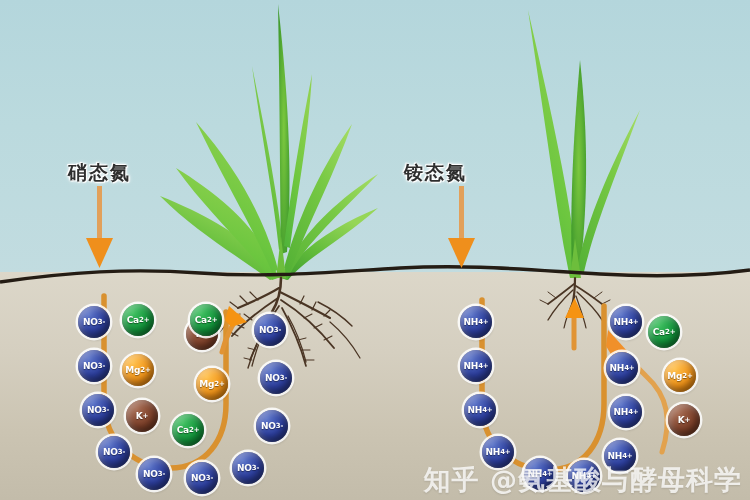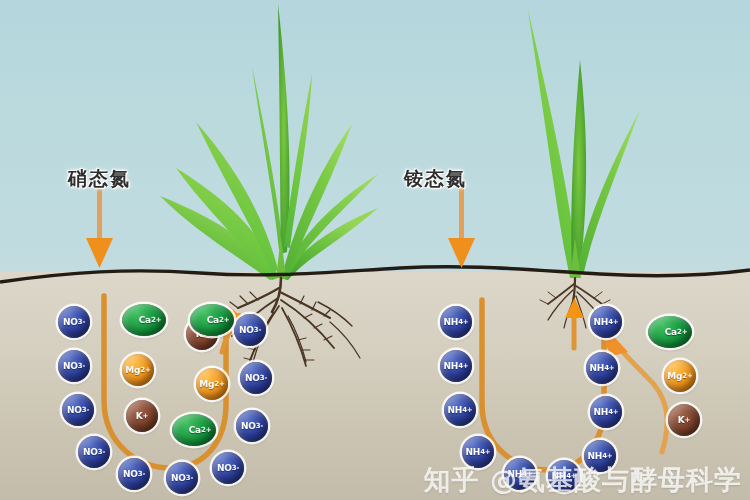--- a/index.html
+++ b/index.html
@@ -27,21 +27,20 @@
   .label{
     position:absolute;
     font-size:19px;
     font-weight:700;
     color:#2e2e2e;
     letter-spacing:2px;
     white-space:nowrap;
     text-shadow:
       0 0 3px #ffffff, 0 0 3px #ffffff, 0 0 5px #ffffff,
       1px 1px 0 #ffffff, -1px -1px 0 #ffffff;
-    margin-top: 6px;
   }
   #label-nitrate{left:68px;top:160px;}
   #label-ammonium{left:404px;top:160px;}
 
   
   .ion{
     position:absolute;
     width:32px;height:32px;
     border-radius:50%;
     display:flex;align-items:center;justify-content:center;
@@ -51,22 +50,22 @@
     text-shadow:0 1px 1px rgba(0,0,0,.45);
     box-shadow:
        0 0 0 2.5px rgba(255,255,255,.85),
        inset -3px -4px 7px rgba(0,0,0,.40),
        inset 3px 3px 6px rgba(255,255,255,.35),
        1px 2px 3px rgba(0,0,0,.22);
   }
   .ion sup{font-size:7px;vertical-align:super;line-height:0;}
   .ion sub{font-size:7px;vertical-align:sub;line-height:0;}
 
-  .ion.blue  {background:radial-gradient(circle at 34% 28%,#5a73c8 0%,#2d3f9e 52%,#1e2b72 100%);}
-  .ion.green {background:radial-gradient(circle at 34% 28%,#3fc060 0%,#11933a 55%,#0a6b28 100%);padding-left:12px;}
+  .ion.blue  {background:radial-gradient(circle at 34% 28%,#5a73c8 0%,#2d3f9e 52%,#1e2b72 100%);margin-left:20px;}
+  .ion.green {background:radial-gradient(circle at 34% 28%,#3fc060 0%,#11933a 55%,#0a6b28 100%);}
   .ion.orange{background:radial-gradient(circle at 34% 28%,#ffc04b 0%,#ef9218 55%,#c66f05 100%);}
   .ion.brown {background:radial-gradient(circle at 34% 28%,#a3684f 0%,#7d4029 55%,#5a2b18 100%);}
 
   
   .layer{position:absolute;left:0;top:0;width:750px;height:500px;pointer-events:none;}
 
   
   .watermark{
     position:absolute;
     right:8px;bottom:2px;

